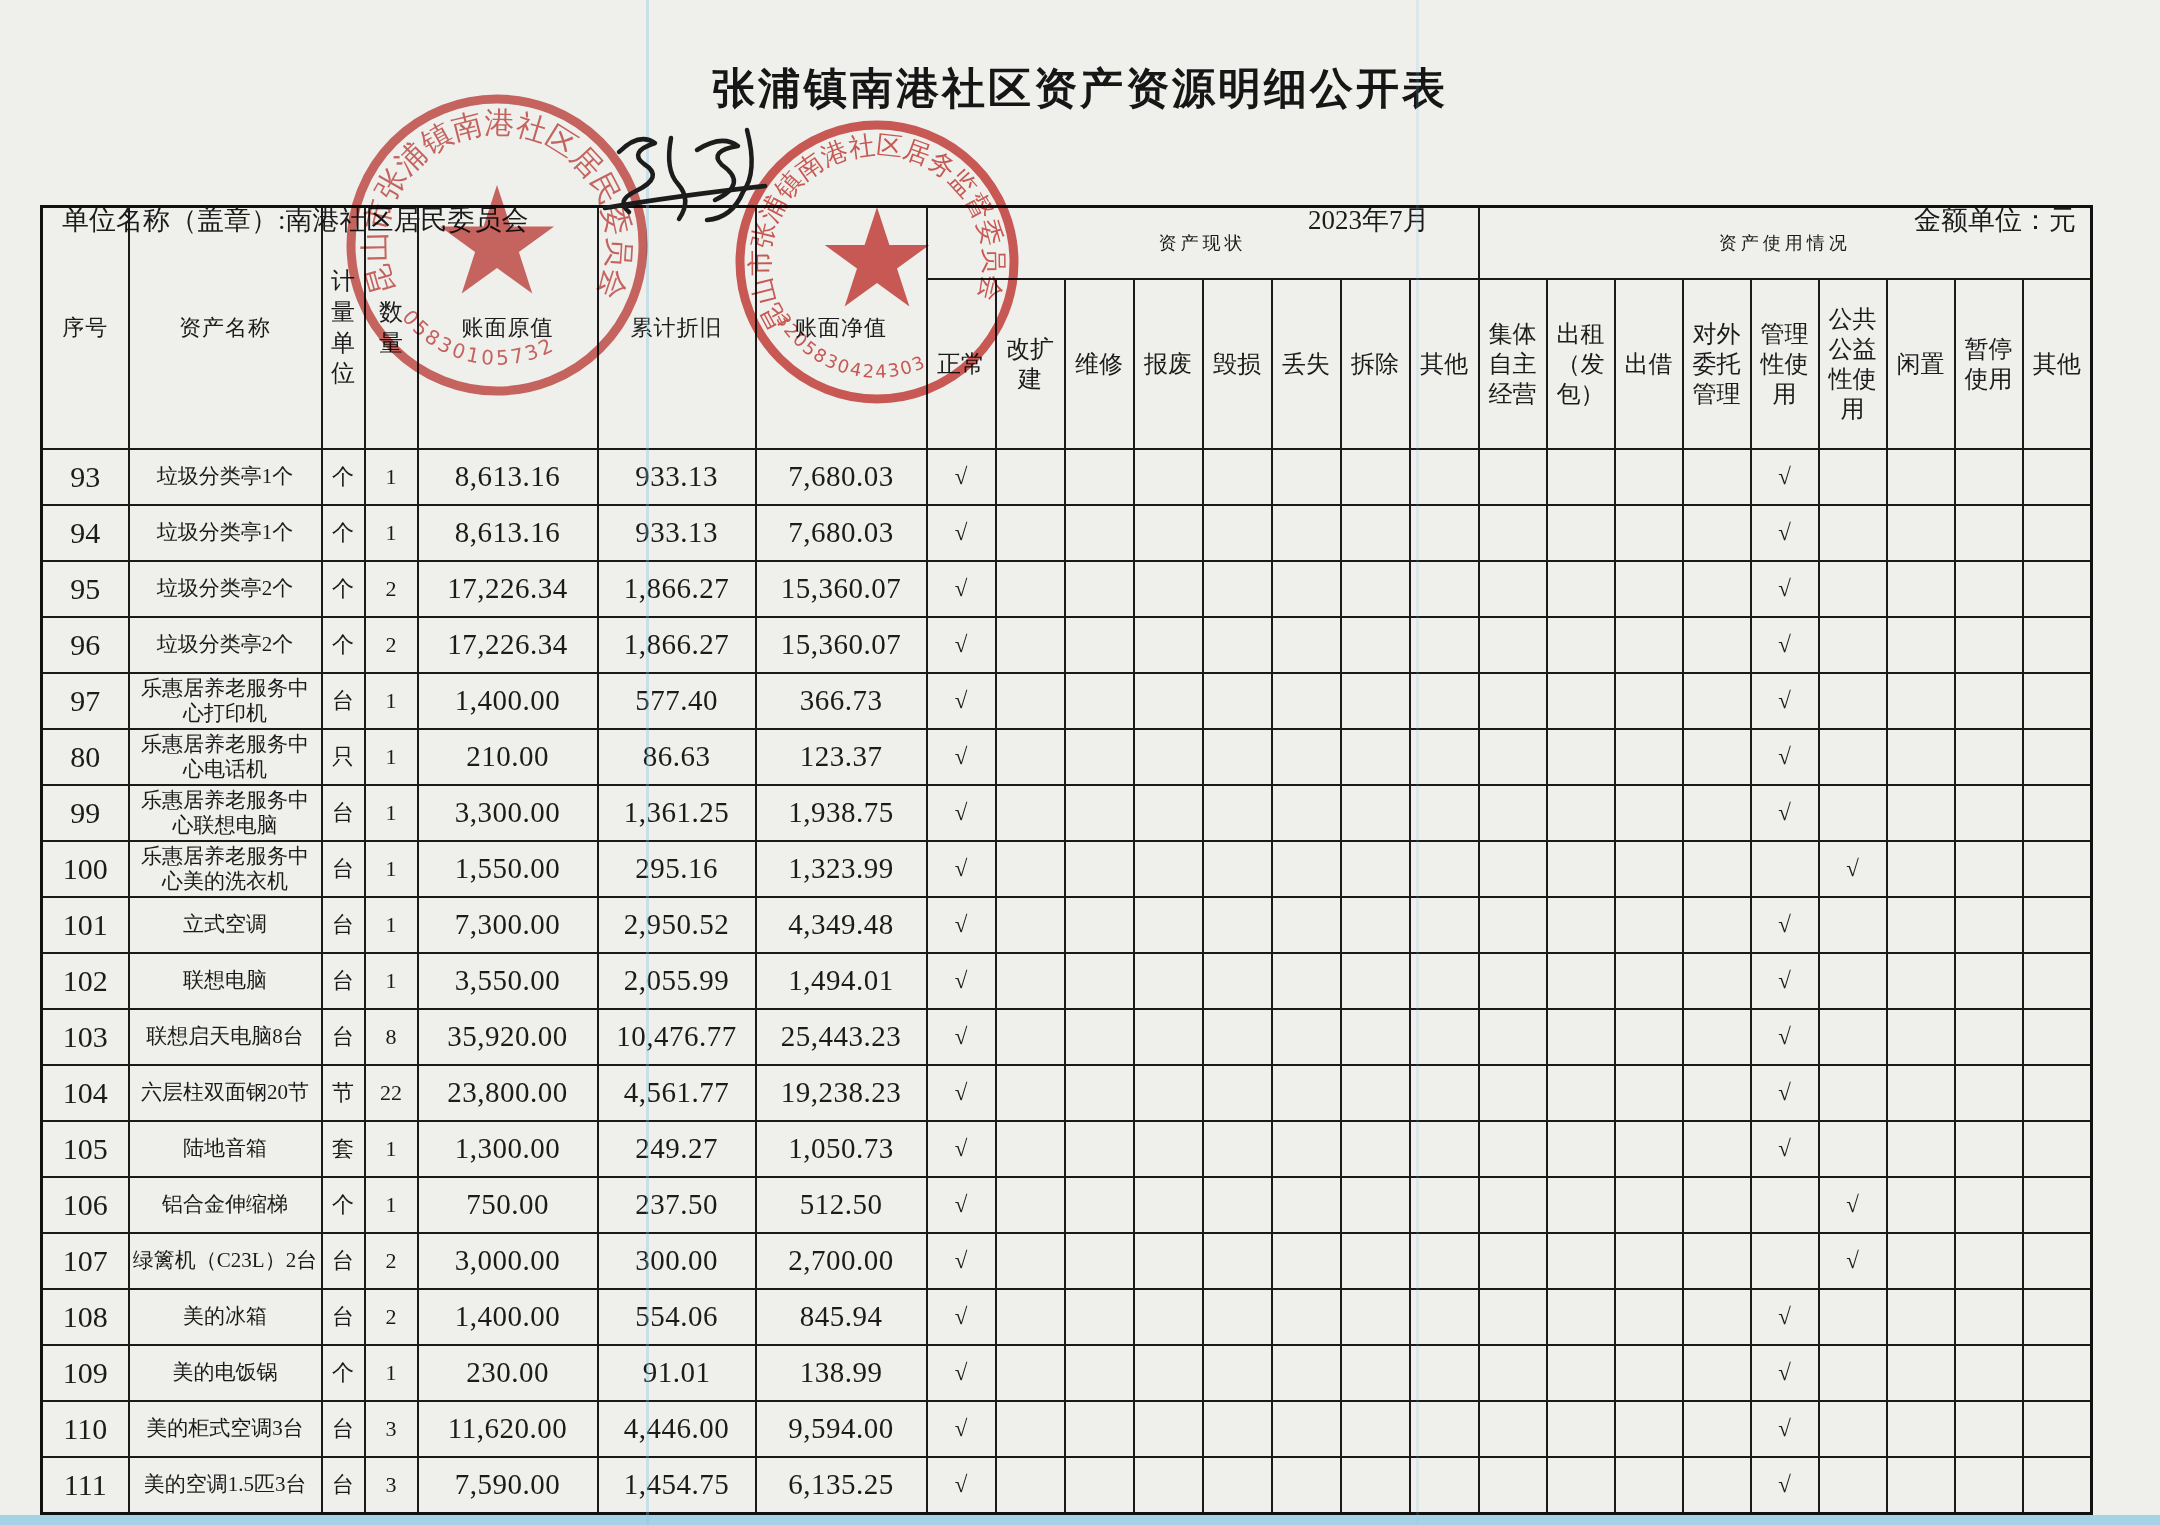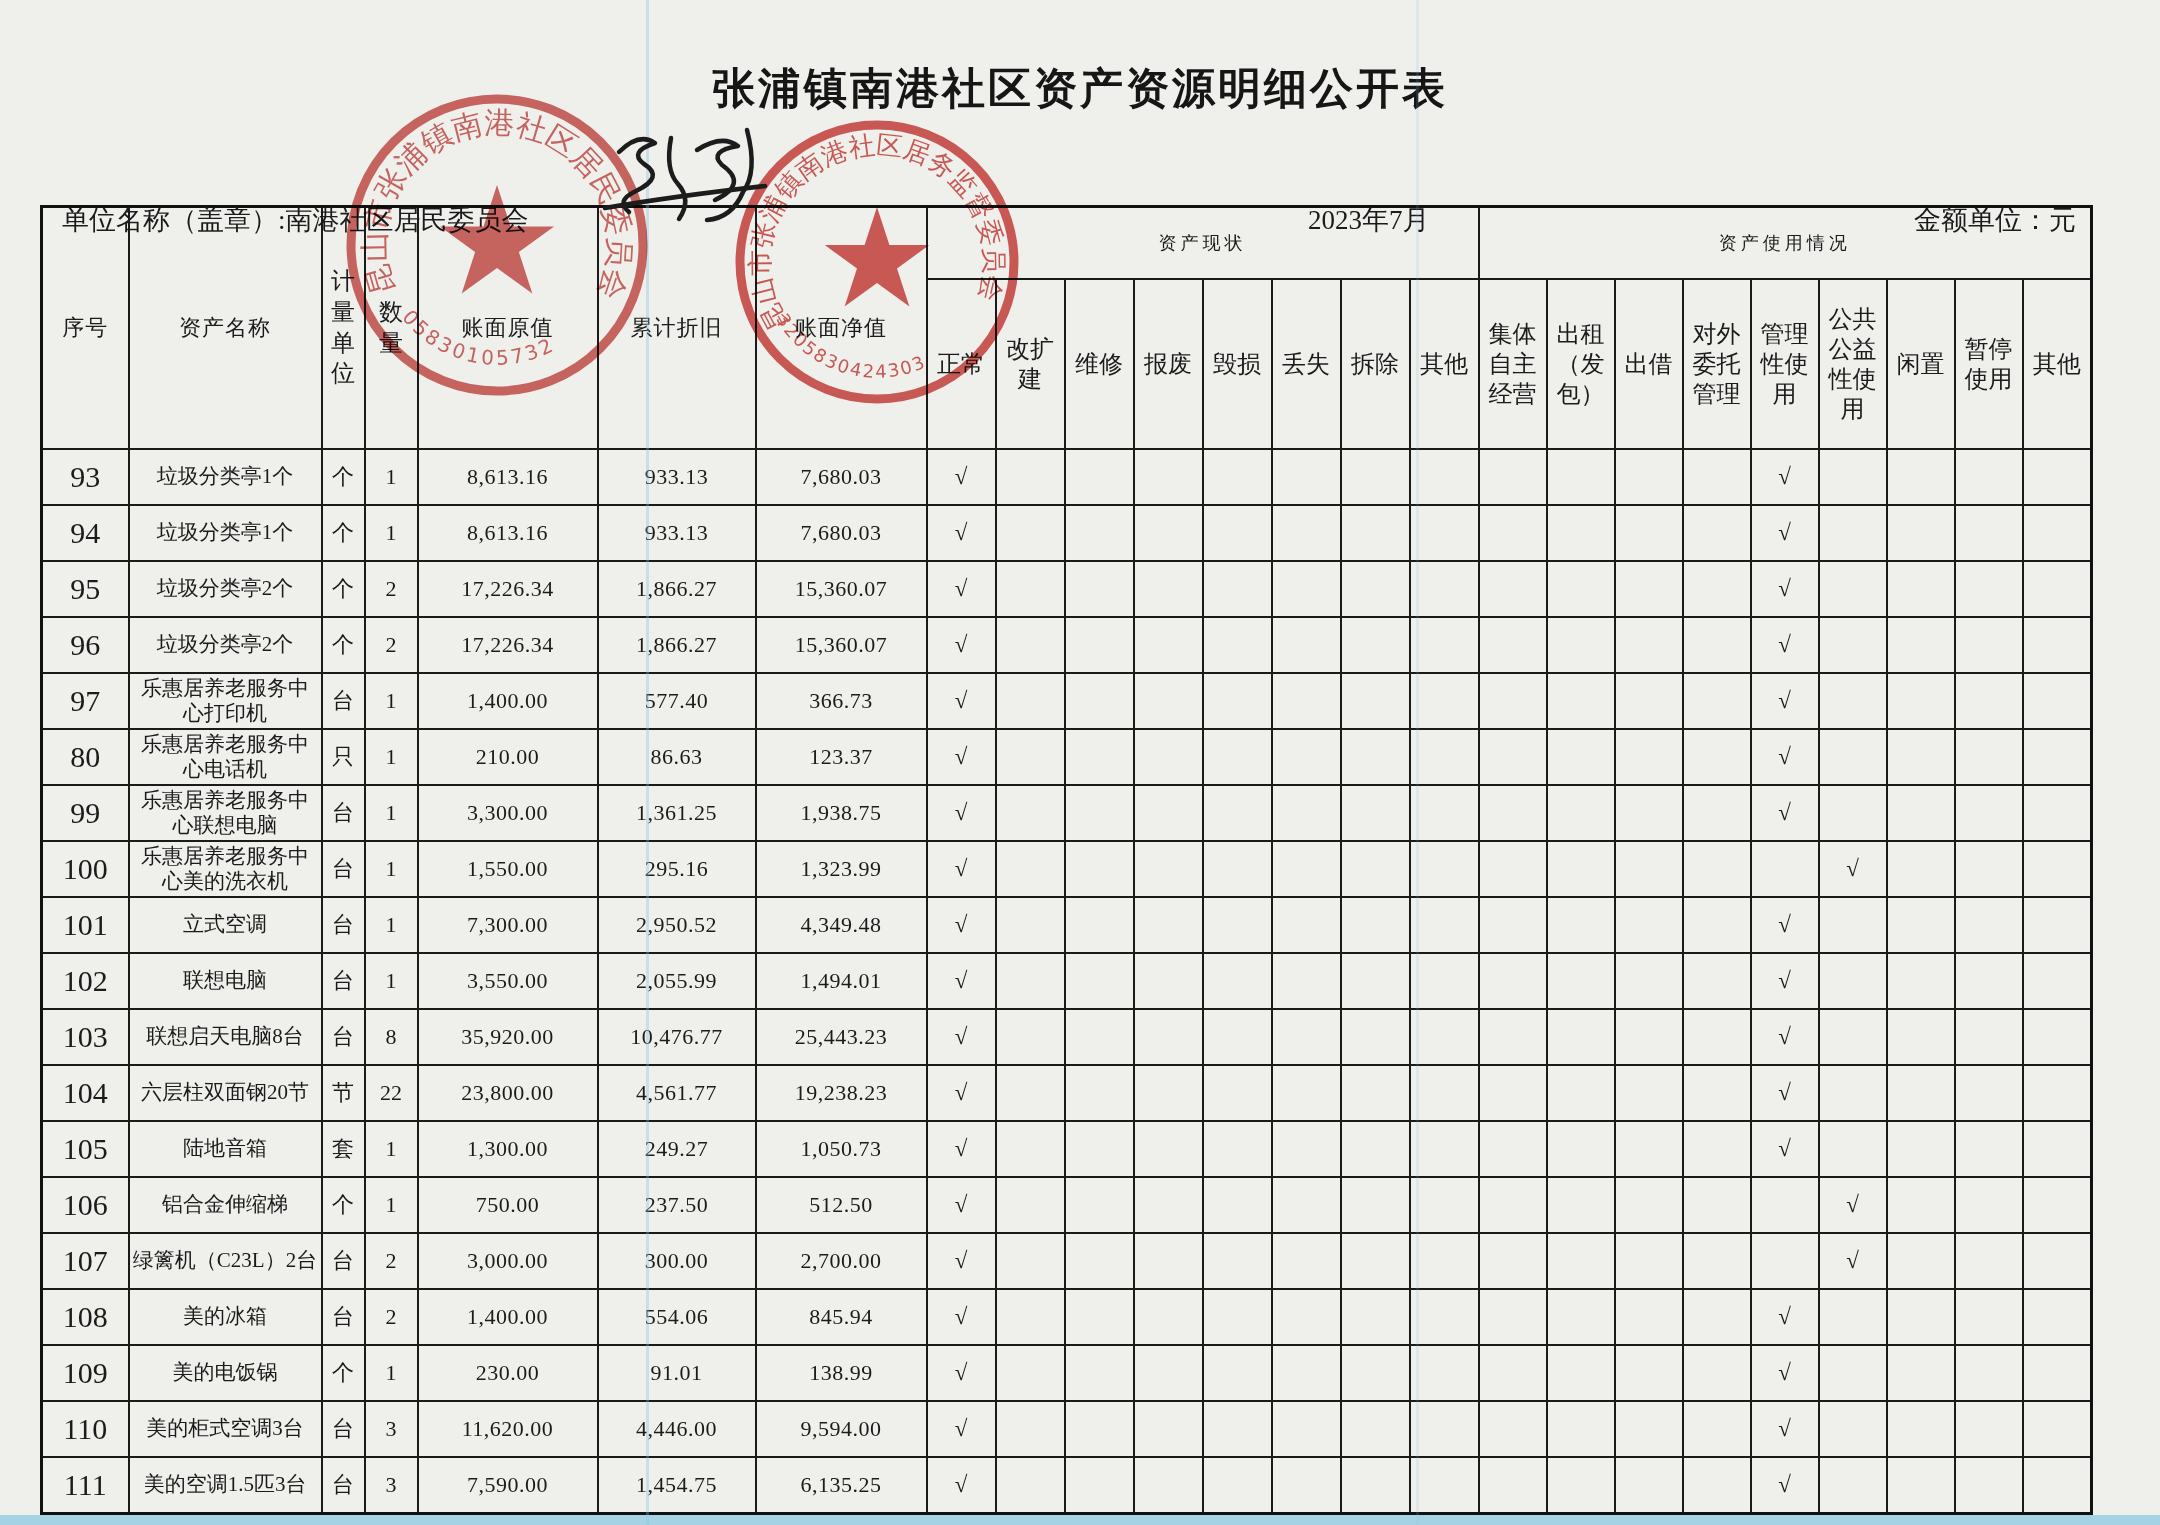--- a/index.html
+++ b/index.html
@@ -46,21 +46,21 @@
   tr.group-row{height:72px;}
   tr.sub-row{height:170px;}
   .h-wide{font-size:22px;letter-spacing:1px;}
   .h-group{font-size:18px;letter-spacing:4px;}
   .h-narrow{font-size:24px;line-height:1.25;word-break:break-all;}
   .vtext{display:block;max-width:1.15em;margin:0 auto;word-break:break-all;line-height:1.28;}
   tbody td{height:52px;}
   .c-no{font-size:30px;font-family:"Liberation Serif","DejaVu Serif",serif;}
   .c-name{font-size:21px;text-align:left;padding-left:6px;line-height:1.18;word-break:break-all;}
   .c-unit,.c-qty{font-size:22px;}
-  .c-amt{font-size:22px;font-family:"Liberation Serif","DejaVu Serif",serif;letter-spacing:0.5px;}
+  .c-amt{font-size:29px;font-family:"Liberation Serif","DejaVu Serif",serif;letter-spacing:0.5px;}
   .c-chk{font-size:23px;}
 
   .stamp{position:absolute;z-index:6;mix-blend-mode:multiply;pointer-events:none;}
   .stamp1{left:337px;top:85px;}
   .stamp2{left:732px;top:117px;}
   .signature{position:absolute;left:585px;top:112px;z-index:7;pointer-events:none;}
 </style>
 </head>
 <body>
 

